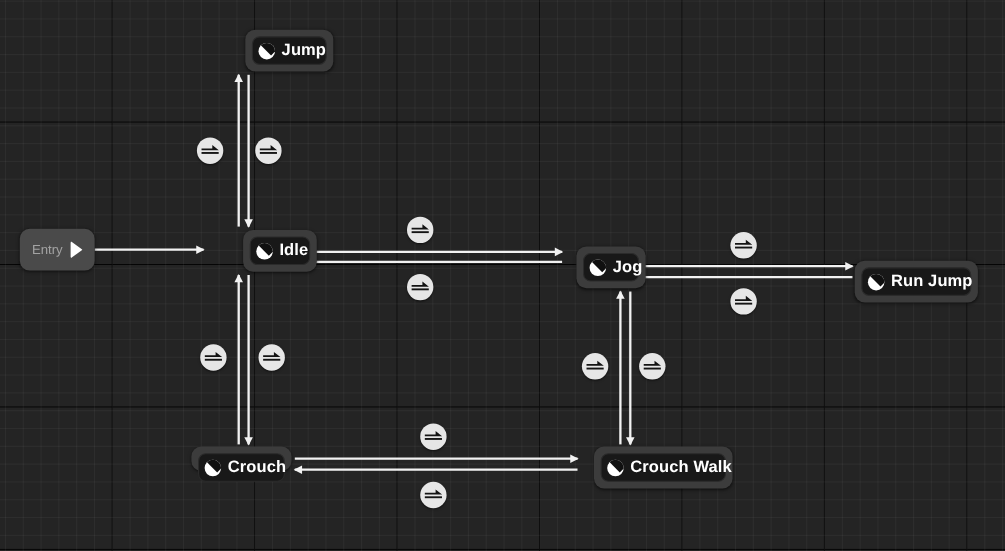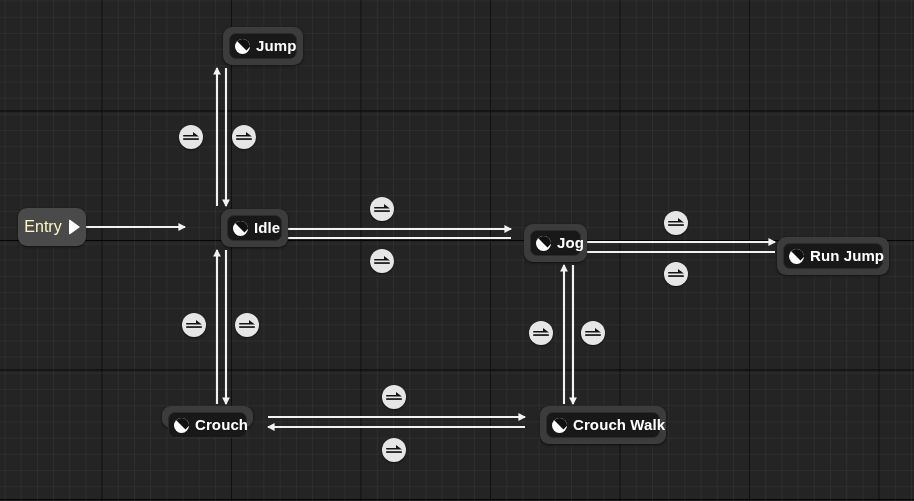--- a/index.html
+++ b/index.html
@@ -76,22 +76,22 @@
     background: #4a4a4a;
     border-radius: 9px;
     display: flex;
     align-items: center;
     justify-content: center;
     gap: 7px;
     box-shadow: 0 1px 3px rgba(0,0,0,0.5);
     box-sizing: border-box;
   }
   .entry-label {
-    color: #fef9c3;
-    font-size: 16px;
+    color: #a3a3a3;
+    font-size: 12px;
     line-height: 14px;
   }
   .entry-arrow {
     width: 0;
     height: 0;
     border-left: 11px solid #ffffff;
     border-top: 8px solid transparent;
     border-bottom: 8px solid transparent;
     border-radius: 2px;
   }
@@ -168,21 +168,21 @@
           <span class="persona-icon"></span>
           <span class="state-label">Jog</span>
         </div>
       </div>
       <div class="state-node" style="left: 777px; top: 237px; width: 112px; height: 38px; background: rgb(60, 60, 60);">
         <div class="state-inner" style="background: rgb(24, 24, 24);">
           <span class="persona-icon"></span>
           <span class="state-label">Run Jump</span>
         </div>
       </div>
-      <div class="state-node" style="left: 162px; top: 406px; width: 91px; height: 22px; background: rgb(60, 60, 60);">
+      <div class="state-node" style="left: 174px; top: 406px; width: 91px; height: 22px; background: rgb(60, 60, 60);">
         <div class="state-inner" style="background: rgb(24, 24, 24);">
           <span class="persona-icon"></span>
           <span class="state-label">Crouch</span>
         </div>
       </div>
       <div class="state-node" style="left: 527px; top: 406px; width: 126px; height: 38px; background: rgb(60, 60, 60); margin-left: 13px;">
         <div class="state-inner" style="background: rgb(24, 24, 24);">
           <span class="persona-icon"></span>
           <span class="state-label">Crouch Walk</span>
         </div>

